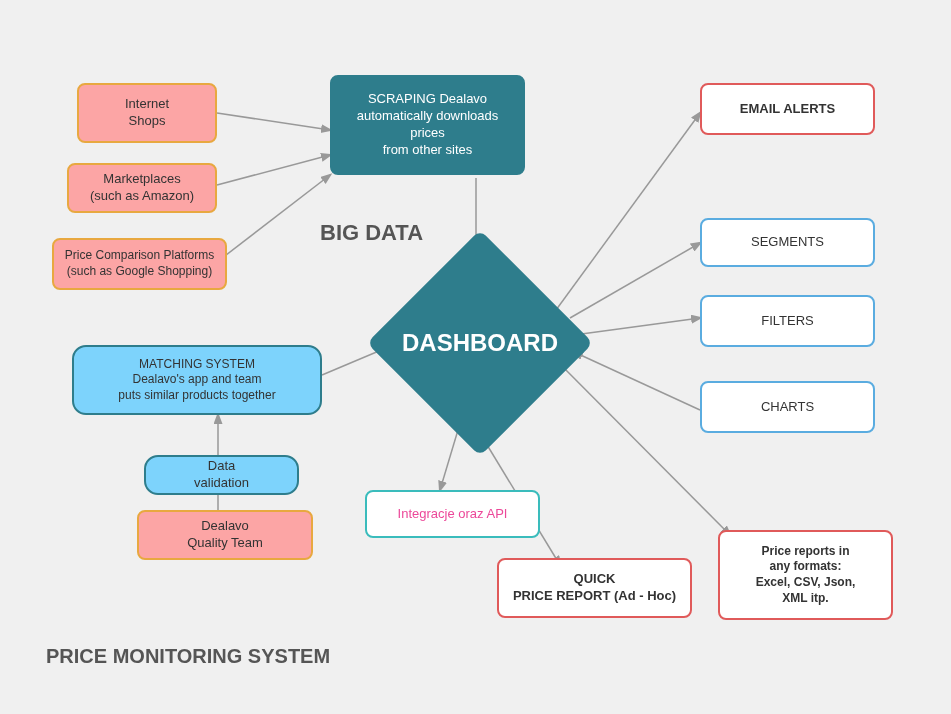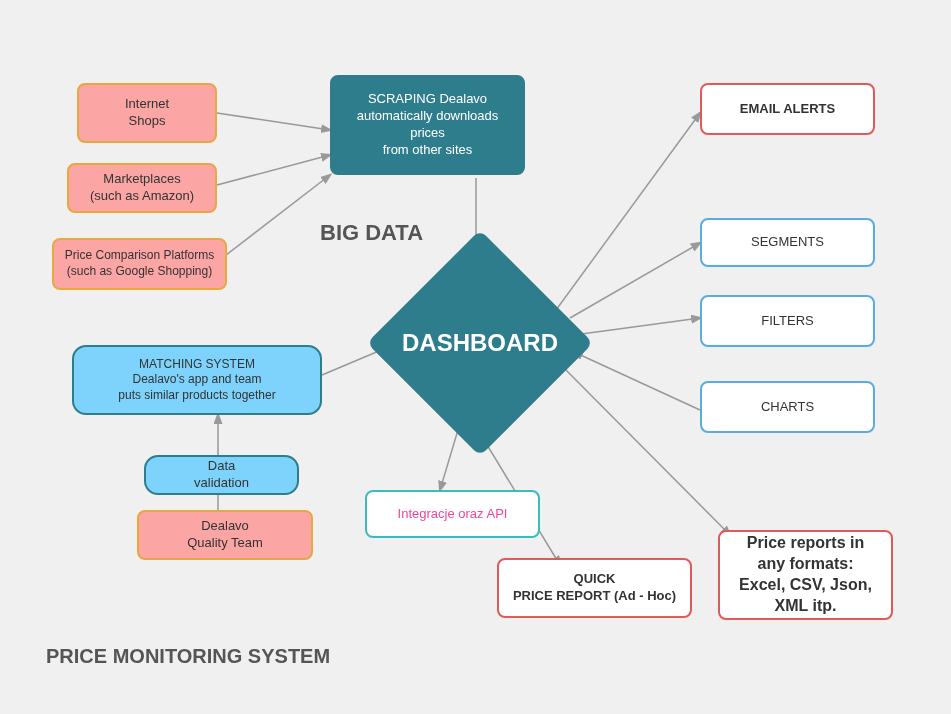--- a/index.html
+++ b/index.html
@@ -209,21 +209,21 @@
 
   <div class="node box-blue-light" style="left: 700px; top: 381px; width: 175px; height: 52px; padding: 8px;">
     <span>CHARTS</span>
   </div>
 
   <div class="node box-red" style="left: 497px; top: 558px; width: 195px; height: 60px; padding: 8px; font-size: 13px;">
     <span style="white-space: pre-line;">QUICK
 PRICE REPORT (Ad - Hoc)</span>
   </div>
 
-  <div class="node box-red" style="left: 718px; top: 530px; width: 175px; height: 90px; padding: 8px; font-size: 16px;">
+  <div class="node box-red" style="left: 718px; top: 530px; width: 175px; height: 90px; padding: 8px; font-size: 12px;">
     <span style="white-space: pre-line;">Price reports in
 any formats:
 Excel, CSV, Json,
 XML itp.</span>
   </div>
 
   <div class="price-monitoring-label" style="left: 30px; top: 645px;">PRICE MONITORING SYSTEM</div>
 
 </div>
 

